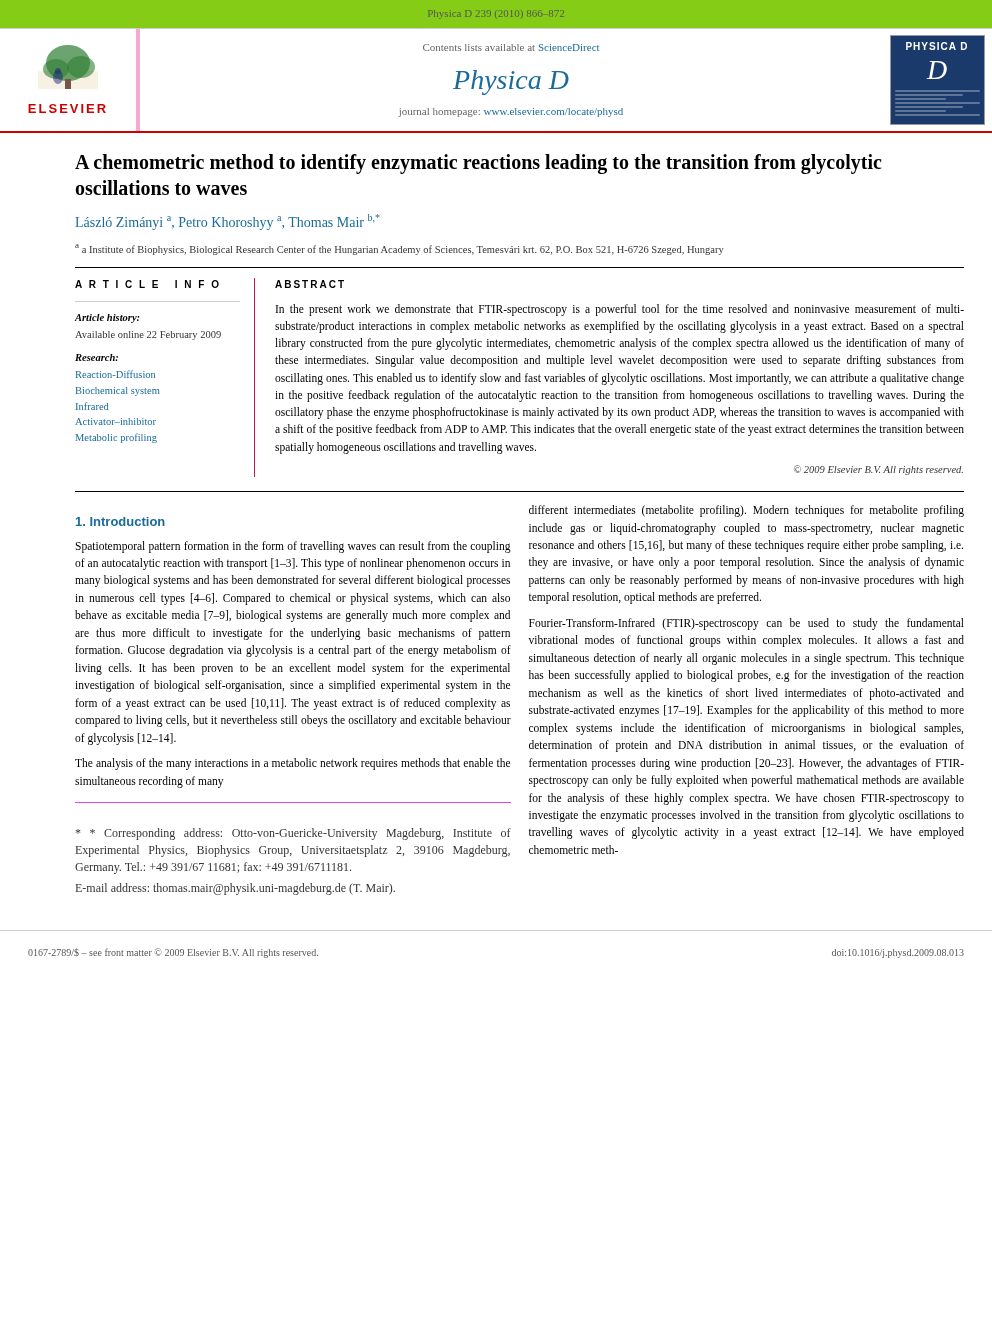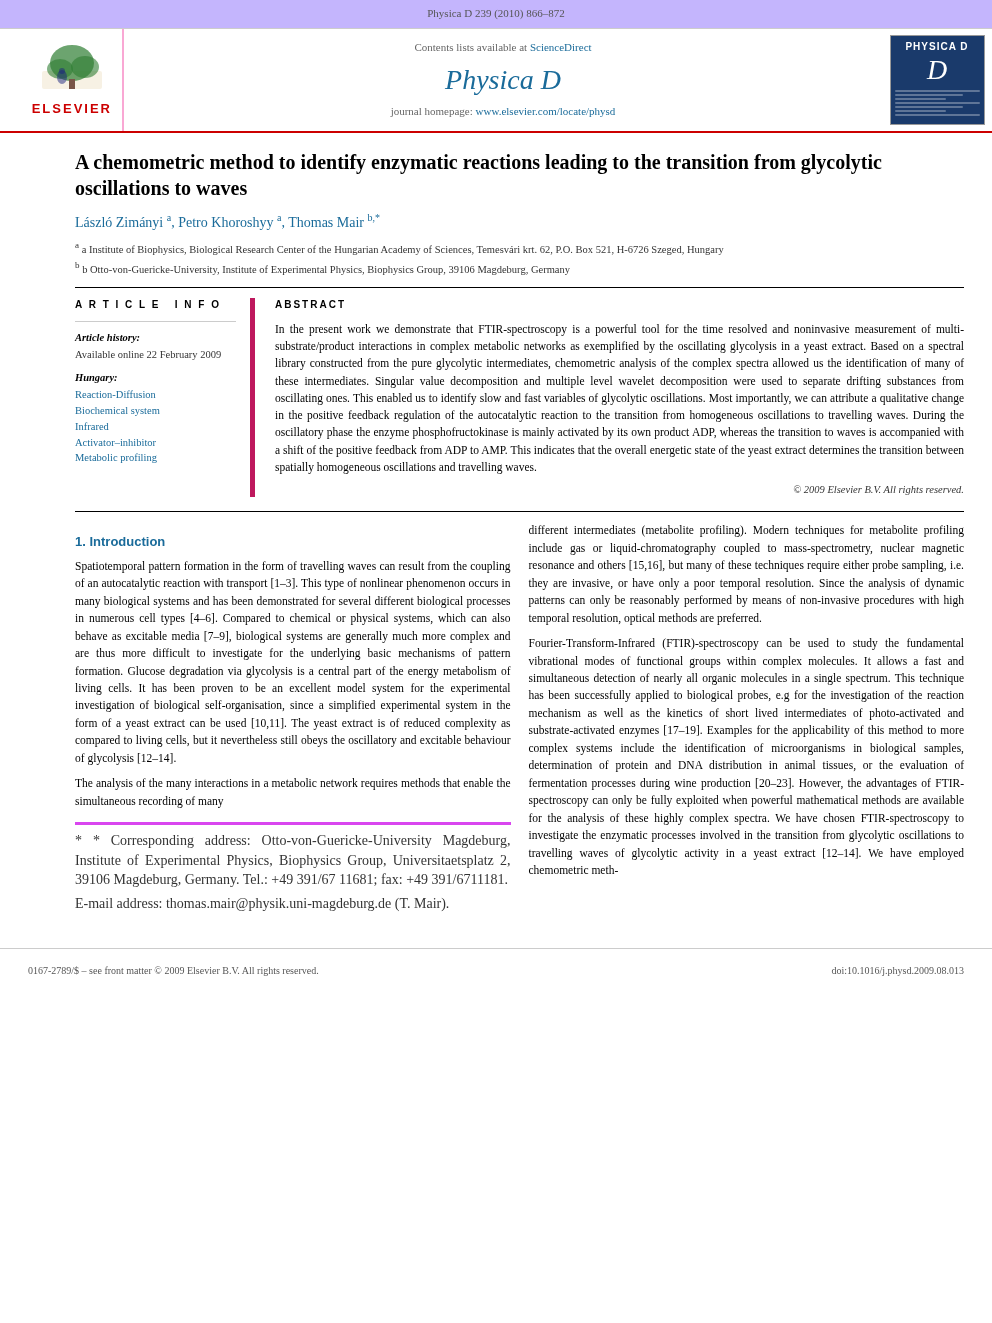--- a/index.html
+++ b/index.html
@@ -8,41 +8,41 @@
       font-family: 'Times New Roman', Times, serif;
       color: #000;
       width: 992px;
       min-height: 1323px;
       font-size: 13px;
       line-height: 1.45;
     }
 
     
     .journal-bar {
-      background: #c4b5fd;
+      background: #84cc16;
       border-bottom: 1px solid #ccc;
       padding: 6px 20px;
       text-align: center;
       font-size: 11px;
       color: #555;
     }
 
     
     .header-area {
       display: flex;
       align-items: stretch;
       border-bottom: 2px solid #c00;
       padding: 0;
     }
     .header-left {
-      width: 124px;
+      width: 140px;
       display: flex;
       align-items: center;
-      justify-content: flex-end;
-      border-right: 2px solid #f9a8d4;
+      justify-content: center;
+      border-right: 4px solid #f9a8d4;
       padding: 10px;
     }
     .elsevier-logo {
       display: flex;
       flex-direction: column;
       align-items: center;
     }
     .elsevier-logo .logo-graphic {
       width: 80px;
       height: 55px;
@@ -194,21 +194,21 @@
 
     
     .article-columns {
       display: flex;
       gap: 20px;
       margin-bottom: 14px;
     }
     .article-info-col {
       width: 180px;
       flex-shrink: 0;
-      border-right: 5px solid #be185d;
+      border-right: 1px solid #be185d;
       padding-right: 14px;
     }
     .abstract-col {
       flex: 1;
     }
 
     .col-section-title {
       font-size: 10px;
       font-weight: bold;
       letter-spacing: 2px;
@@ -277,24 +277,24 @@
     }
 
     .body-para {
       margin-bottom: 8px;
       font-size: 11.5px;
       line-height: 1.52;
       text-align: justify;
     }
 
     .footnote-section {
-      border-top: 3px solid #d946ef;
+      border-top: 1px solid #d946ef;
       margin-top: 12px;
-      padding-top: 6px;
-      font-size: 14px;
+      padding-top: 22px;
+      font-size: 12px;
       color: #333;
       line-height: 1.4;
     }
     .footnote-item {
       margin-bottom: 4px;
     }
 
     
     .bottom-bar {
       border-top: 1px solid #ccc;
@@ -369,36 +369,33 @@
   <div class="authors">
     <span>László Zimányi <sup class="author-sup">a</sup></span>,
     <span> Petro Khoroshyy <sup class="author-sup">a</sup></span>,
     <span> Thomas Mair <sup class="author-sup">b,*</sup></span>
   </div>
 
   <div class="affiliations">
     <div class="affiliation-line">
       <sup class="affil-sup">a</sup> <span>a Institute of Biophysics, Biological Research Center of the Hungarian Academy of Sciences, Temesvári krt. 62, P.O. Box 521, H-6726 Szeged, Hungary</span>
     </div>
-    <div class="affiliation-line">
-      <sup class="affil-sup">b</sup> <span>b Otto-von-Guericke-University, Institute of Experimental Physics, Biophysics Group, 39106 Magdeburg, Germany</span>
-    </div>
   </div>
 
   <hr class="divider">
 
   <div class="article-columns">
 
     <div class="article-info-col">
       <div class="col-section-title">A R T I C L E &nbsp; I N F O</div>
       <hr class="divider-thin">
       <div class="info-label">Article history:</div>
       <div class="info-value">Available online 22 February 2009</div>
       <div class="keywords-section">
-        <div class="info-label">Hungary:</div>
+        <div class="info-label">Research:</div>
         <div class="keyword-item">Reaction-Diffusion</div>
         <div class="keyword-item">Biochemical system</div>
         <div class="keyword-item">Infrared</div>
         <div class="keyword-item">Activator–inhibitor</div>
         <div class="keyword-item">Metabolic profiling</div>
       </div>
     </div>
 
     <div class="abstract-col">
       <div class="col-section-title">ABSTRACT</div>

